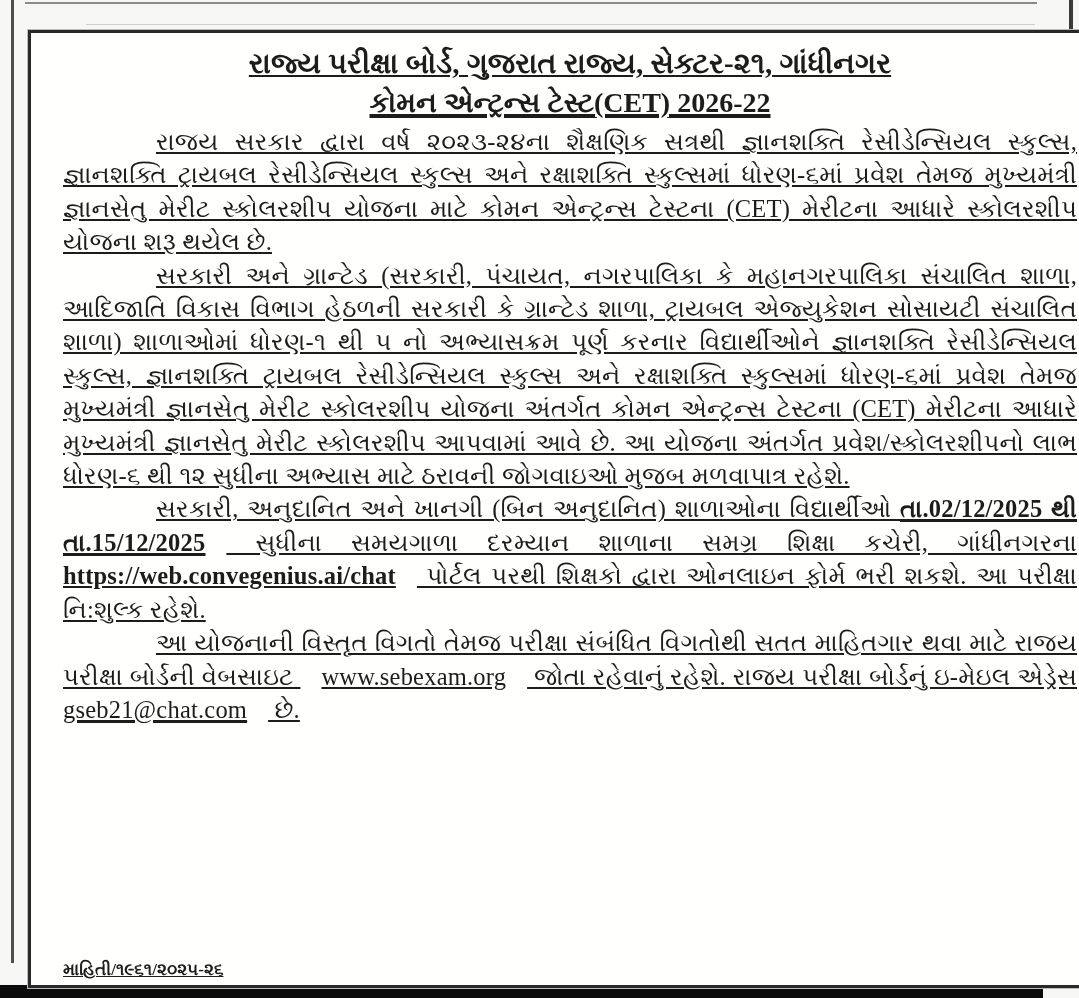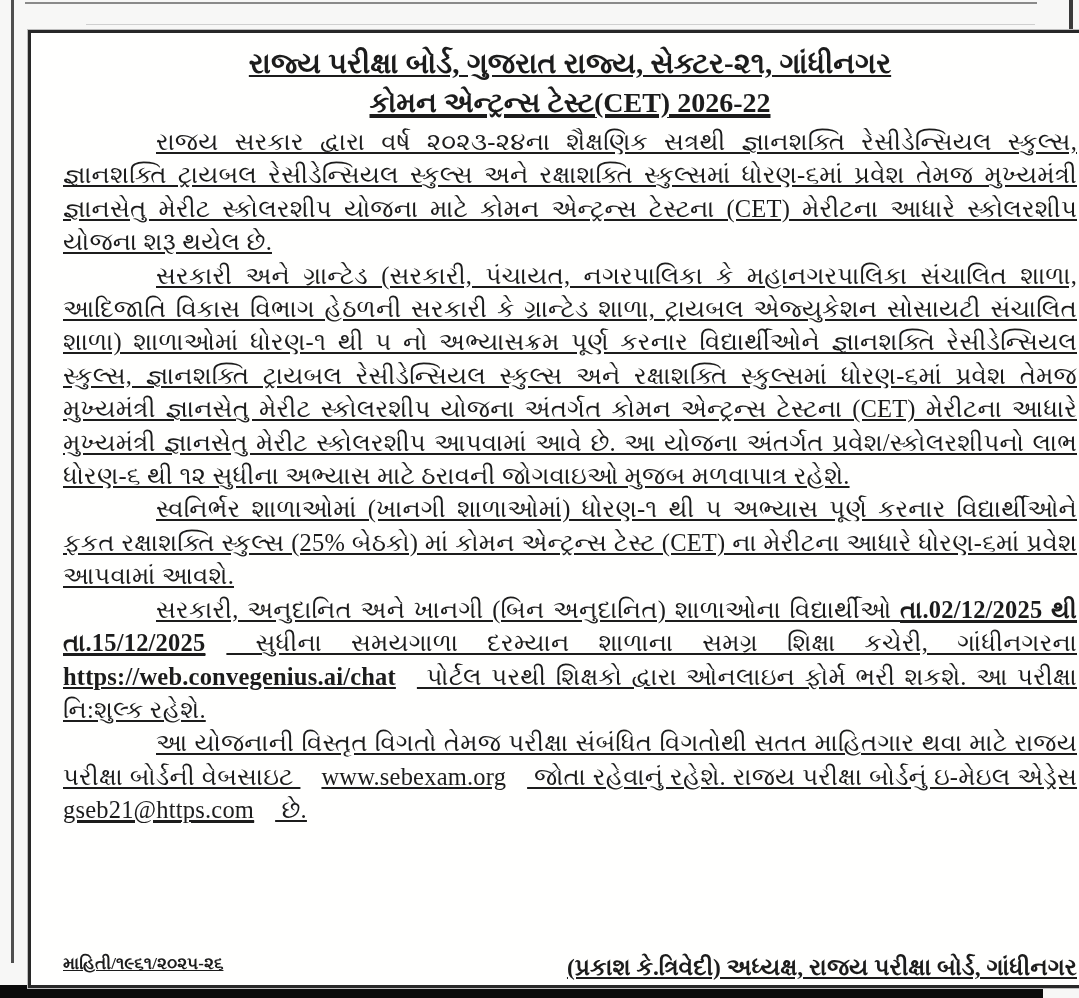--- a/index.html
+++ b/index.html
@@ -78,24 +78,22 @@
 
     <div class="title1">રાજ્ય પરીક્ષા બોર્ડ, ગુજરાત રાજ્ય, સેક્ટર-૨૧, ગાંધીનગર</div>
 
     <div class="title2">
       <span class="underlined">કોમન એન્ટ્રન્સ ટેસ્ટ(CET) 2026-22</span>
     </div>
 
     <div class="body-text">
       <p class="para"><span class="seg normal">રાજય સરકાર દ્વારા વર્ષ ૨૦૨૩-૨૪ના શૈક્ષણિક સત્રથી જ્ઞાનશક્તિ રેસીડેન્સિયલ સ્કુલ્સ, જ્ઞાનશક્તિ ટ્રાયબલ રેસીડેન્સિયલ સ્કુલ્સ અને રક્ષાશક્તિ સ્કુલ્સમાં ધોરણ-૬માં પ્રવેશ તેમજ મુખ્યમંત્રી જ્ઞાનસેતુ મેરીટ સ્કોલરશીપ યોજના માટે કોમન એન્ટ્રન્સ ટેસ્ટના (CET) મેરીટના આધારે સ્કોલરશીપ યોજના શરૂ થયેલ છે.</span></p>
       <p class="para"><span class="seg normal">સરકારી અને ગ્રાન્ટેડ (સરકારી, પંચાયત, નગરપાલિકા કે મહાનગરપાલિકા સંચાલિત શાળા, આદિજાતિ વિકાસ વિભાગ હેઠળની સરકારી કે ગ્રાન્ટેડ શાળા, ટ્રાયબલ એજ્યુકેશન સોસાયટી સંચાલિત શાળા) શાળાઓમાં ધોરણ-૧ થી ૫ નો અભ્યાસક્રમ પૂર્ણ કરનાર વિદ્યાર્થીઓને જ્ઞાનશક્તિ રેસીડેન્સિયલ સ્કુલ્સ, જ્ઞાનશક્તિ ટ્રાયબલ રેસીડેન્સિયલ સ્કુલ્સ અને રક્ષાશક્તિ સ્કુલ્સમાં ધોરણ-૬માં પ્રવેશ તેમજ મુખ્યમંત્રી જ્ઞાનસેતુ મેરીટ સ્કોલરશીપ યોજના અંતર્ગત કોમન એન્ટ્રન્સ ટેસ્ટના (CET) મેરીટના આધારે મુખ્યમંત્રી જ્ઞાનસેતુ મેરીટ સ્કોલરશીપ આપવામાં આવે છે. આ યોજના અંતર્ગત પ્રવેશ/સ્કોલરશીપનો લાભ ધોરણ-૬ થી ૧૨ સુધીના અભ્યાસ માટે ઠરાવની જોગવાઇઓ મુજબ મળવાપાત્ર રહેશે.</span></p>
-      <p class="para"><span class="seg normal">સ્વનિર્ભર શાળાઓમાં (ખાનગી શાળાઓમાં) ધોરણ-૧ થી ૫ અભ્યાસ પૂર્ણ કરનાર વિદ્યાર્થીઓને ફકત રક્ષાશક્તિ સ્કુલ્સ (25% બેઠકો) માં કોમન એન્ટ્રન્સ ટેસ્ટ (CET) ના મેરીટના આધારે ધોરણ-૬માં પ્રવેશ આપવામાં આવશે.</span></p>
       <p class="para"><span class="seg normal">સરકારી, અનુદાનિત અને ખાનગી (બિન અનુદાનિત) શાળાઓના વિદ્યાર્થીઓ </span><span class="seg bold-underline">તા.02/12/2025 થી તા.15/12/2025</span><span class="seg normal"> સુધીના સમયગાળા દરમ્યાન શાળાના સમગ્ર શિક્ષા કચેરી, ગાંધીનગરના </span><span class="seg bold">https://web.convegenius.ai/chat</span><span class="seg normal"> પોર્ટલ પરથી શિક્ષકો દ્વારા ઓનલાઇન ફોર્મ ભરી શકશે. આ પરીક્ષા નિ:શુલ્ક રહેશે.</span></p>
-      <p class="para"><span class="seg normal">આ યોજનાની વિસ્તૃત વિગતો તેમજ પરીક્ષા સંબંધિત વિગતોથી સતત માહિતગાર થવા માટે રાજય પરીક્ષા બોર્ડની વેબસાઇટ </span><span class="seg normal">www.sebexam.org</span><span class="seg normal"> જોતા રહેવાનું રહેશે. રાજય પરીક્ષા બોર્ડનું ઇ-મેઇલ એડ્રેસ </span><span class="seg underline">gseb21@https.com</span><span class="seg normal"> છે.</span></p>
+      <p class="para"><span class="seg normal">આ યોજનાની વિસ્તૃત વિગતો તેમજ પરીક્ષા સંબંધિત વિગતોથી સતત માહિતગાર થવા માટે રાજય પરીક્ષા બોર્ડની વેબસાઇટ </span><span class="seg normal">www.sebexam.org</span><span class="seg normal"> જોતા રહેવાનું રહેશે. રાજય પરીક્ષા બોર્ડનું ઇ-મેઇલ એડ્રેસ </span><span class="seg underline">gseb21@chat.com</span><span class="seg normal"> છે.</span></p>
     </div>
 
     <div class="footer-row">
       <span class="ref-no">માહિતી/૧૯૬૧/૨૦૨૫-૨૬</span>
-      <span class="signature">(પ્રકાશ કે.ત્રિવેદી) અધ્યક્ષ, રાજય પરીક્ષા બોર્ડ, ગાંધીનગર</span>
     </div>
 
   </div>
 </div>
 
 </body></html>

